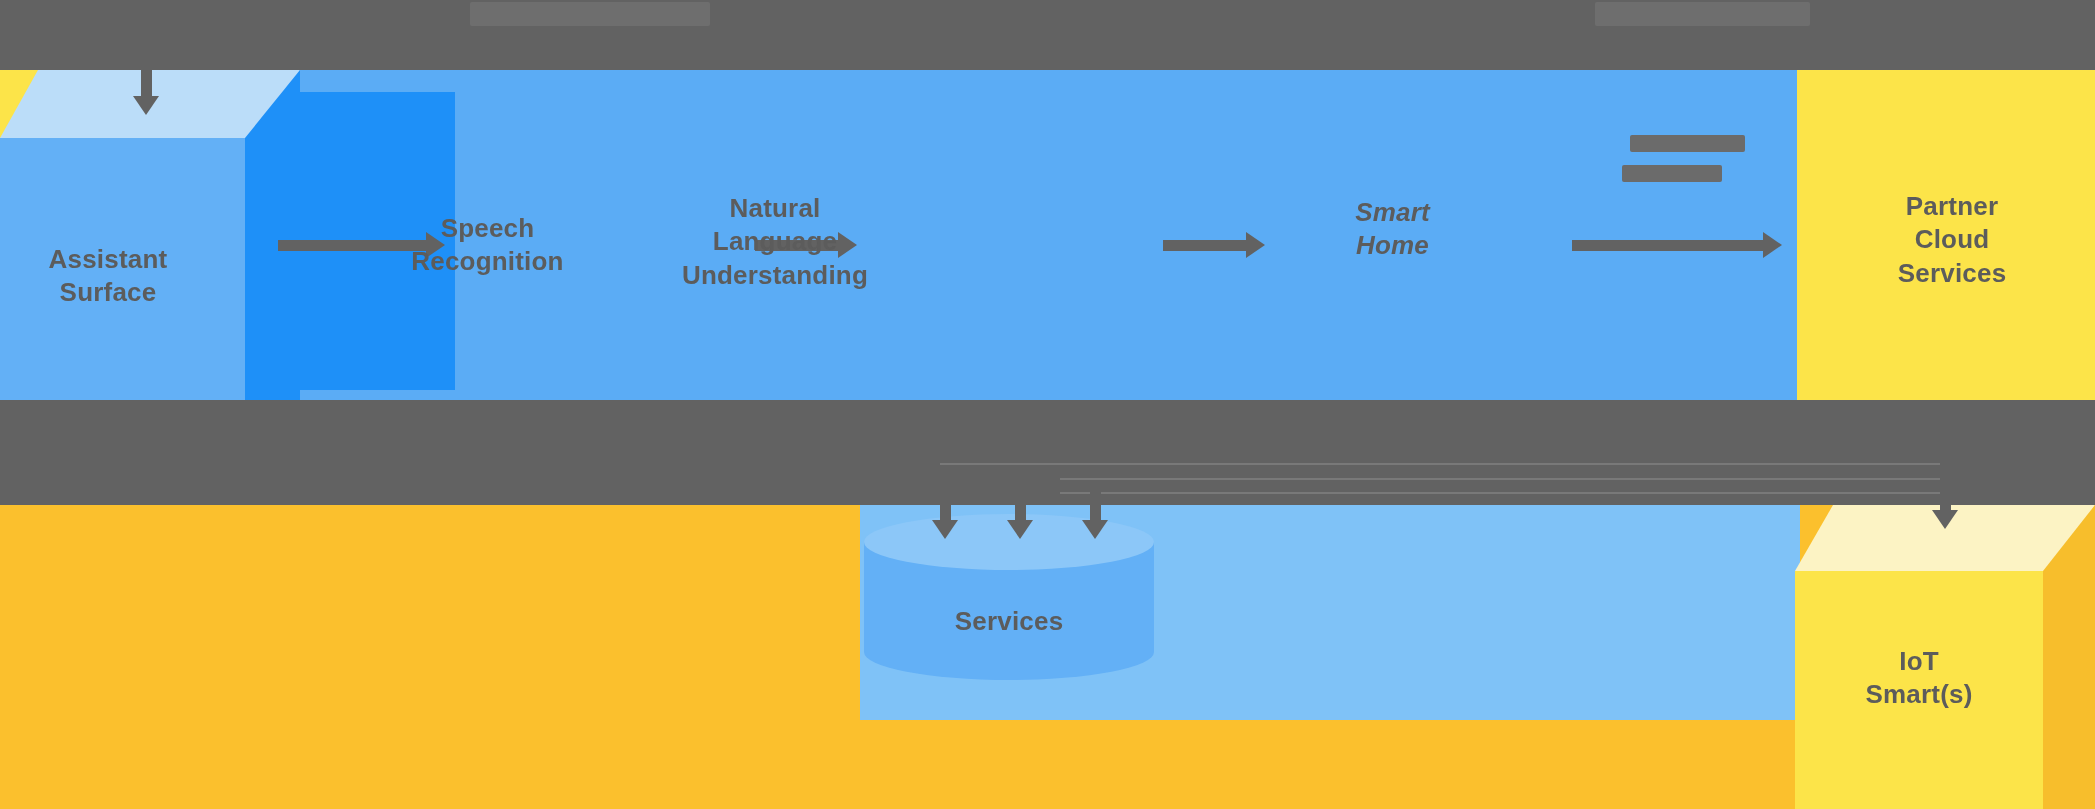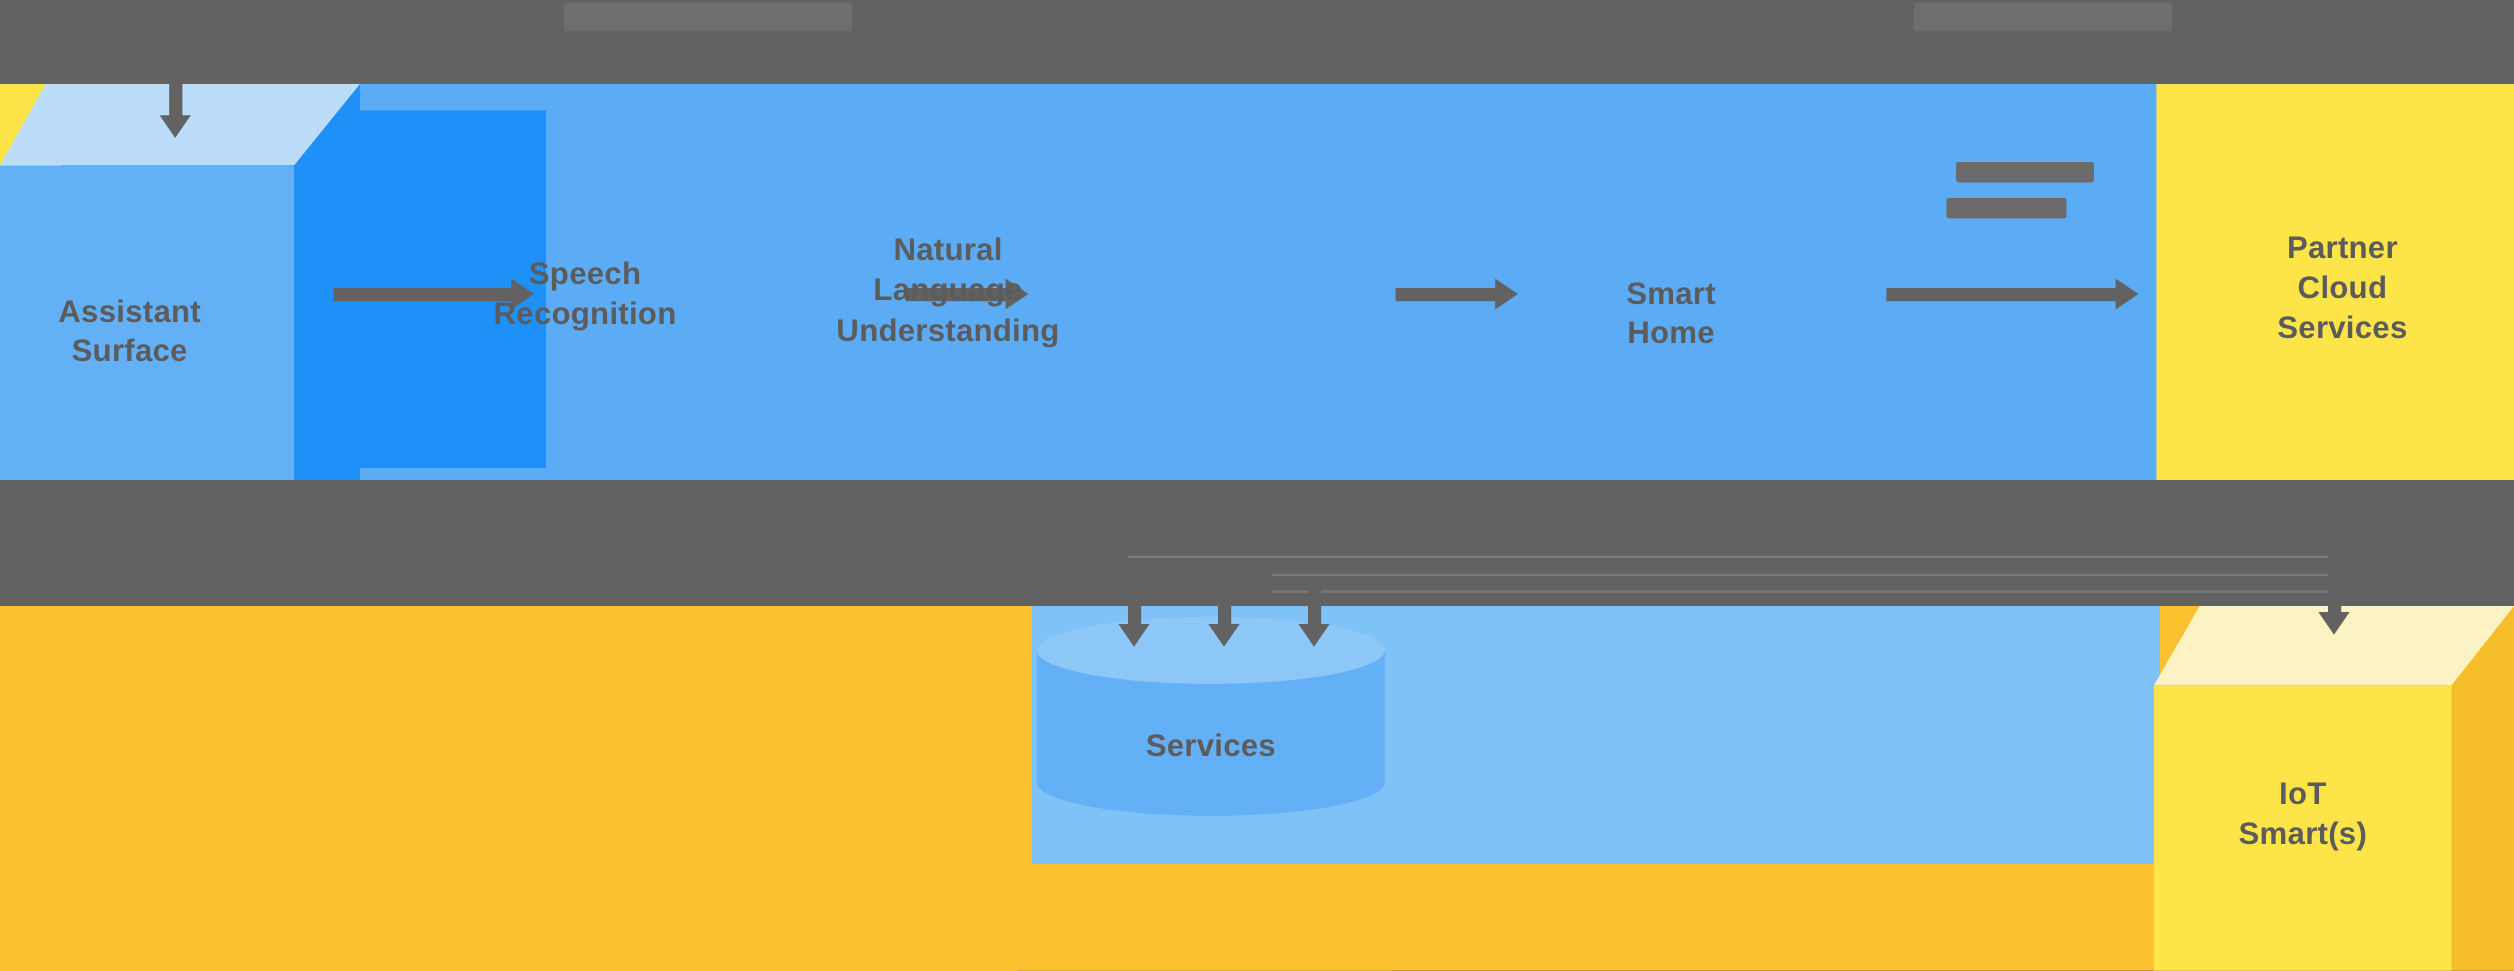--- a/index.html
+++ b/index.html
@@ -60,22 +60,22 @@
   #cyl-homegraph .cap{position:absolute;top:0;left:0;width:290px;height:56px;border-radius:50%;background:#8CC7F8;}
   #cyl-homegraph .bottom{position:absolute;top:110px;left:0;width:290px;height:56px;border-radius:50%;background:#63B0F6;}
 
   
   .label{position:absolute;color:#5C5C5C;font-weight:bold;text-align:center;line-height:1.28;
      letter-spacing:.2px;white-space:pre-line;}
   .l-26{font-size:26px;}
 
   #lbl-assistant{top:243px;left:0;width:216px;}
   #lbl-speech{top:212px;left:375px;width:225px;}
-  #lbl-nlu{top:192px;left:655px;width:270px;}
-  #lbl-smarthome{top:228px;left:1285px;width:215px;}
+  #lbl-nlu{top:192px;left:640px;width:270px;}
+  #lbl-smarthome{top:196px;left:1285px;width:215px;font-style:italic;}
   #lbl-partner{top:190px;left:1797px;width:310px;}
   #lbl-homegraph{top:605px;left:864px;width:290px;}
   #lbl-iot{top:645px;left:1795px;width:248px;}
 
   
   .arrow-h{position:absolute;height:11px;background:#626262;}
   .arrow-h::after{content:"";position:absolute;right:-17px;top:-8px;
      border-top:13px solid transparent;border-bottom:13px solid transparent;
      border-left:19px solid #626262;}
   .arrow-v{position:absolute;width:11px;background:#626262;}

